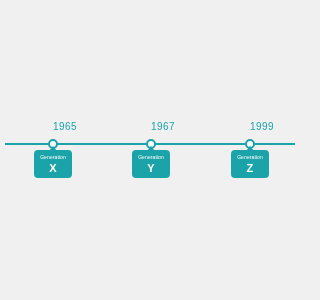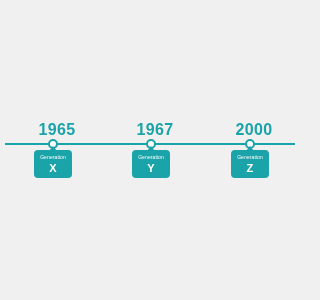--- a/index.html
+++ b/index.html
@@ -36,25 +36,25 @@
     position: absolute;
     top: 0;
     width: 0;
     height: 300px;
   }
 
   
   .year-label {
     position: absolute;
     top: 121px;
-    left: 4px;
+    left: 12px;
     transform: translateX(-50%);
     white-space: nowrap;
-    font-size: 16px;
-    font-weight: bold;
+    font-size: 10px;
+    font-weight: normal;
     letter-spacing: 0.4px;
     color: #1aa3a8;
   }
 
   
   .node-marker {
     position: absolute;
     top: 139px;
     left: 0;
     width: 6px;
@@ -132,21 +132,21 @@
     <div class="year-label">1967</div>
     <div class="node-marker"></div>
     <div class="card-pointer"></div>
     <div class="label-card">
       <span class="card-title">Generation</span>
       <span class="card-value">Y</span>
     </div>
   </div>
 
   <div class="milestone" style="left:250px;">
-    <div class="year-label">2000</div>
+    <div class="year-label">1999</div>
     <div class="node-marker"></div>
     <div class="card-pointer"></div>
     <div class="label-card">
       <span class="card-title">Generation</span>
       <span class="card-value">Z</span>
     </div>
   </div>
 
 </div>
 

